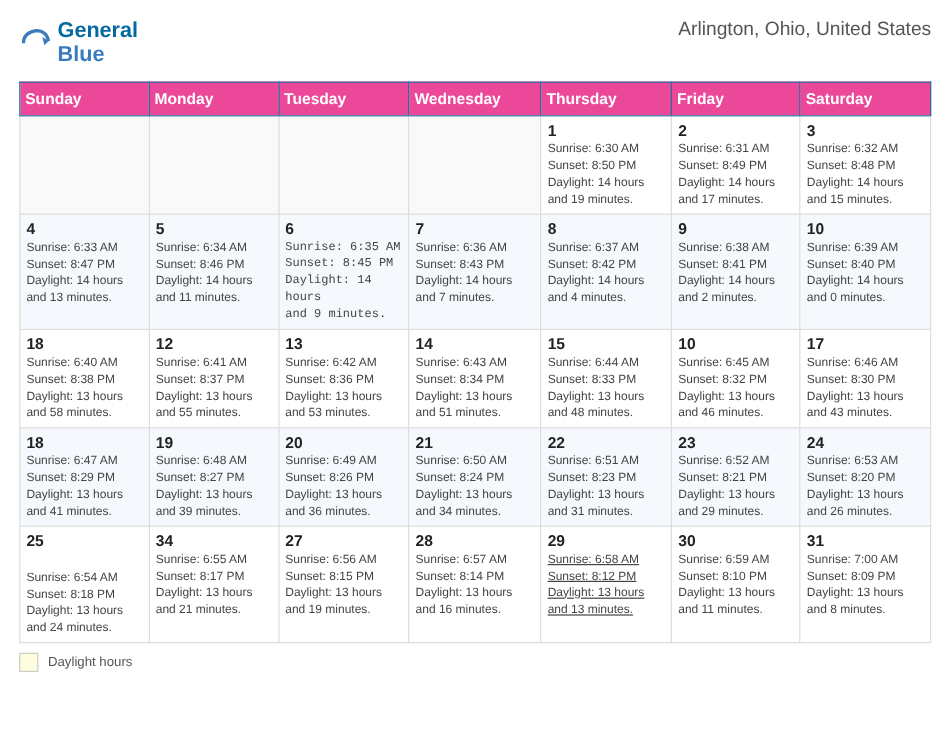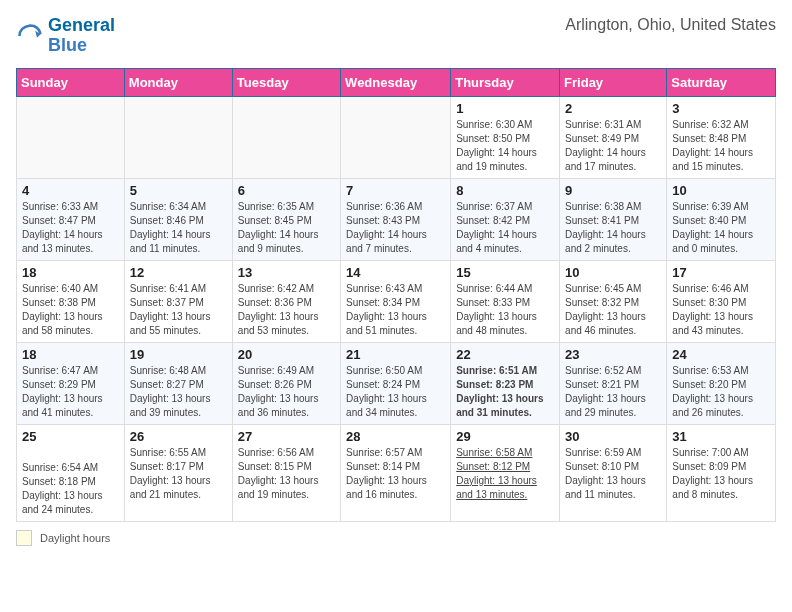--- a/index.html
+++ b/index.html
@@ -179,21 +179,21 @@
         </td>
         <td>
           <div class="day-number">5</div>
           <div class="day-info" style="white-space: pre-line;">Sunrise: 6:34 AM
 Sunset: 8:46 PM
 Daylight: 14 hours
 and 11 minutes.</div>
         </td>
         <td>
           <div class="day-number">6</div>
-          <div class="day-info" style="white-space: pre-line;">Sunrise: 6:35 AM
+          <div class="day-info" style="white-space: pre-line; font-family: Liberation Mono, monospace;">Sunrise: 6:35 AM
 Sunset: 8:45 PM
 Daylight: 14 hours
 and 9 minutes.</div>
         </td>
         <td>
           <div class="day-number">7</div>
           <div class="day-info" style="white-space: pre-line;">Sunrise: 6:36 AM
 Sunset: 8:43 PM
 Daylight: 14 hours
 and 7 minutes.</div>
@@ -295,21 +295,21 @@
         </td>
         <td>
           <div class="day-number">21</div>
           <div class="day-info" style="white-space: pre-line;">Sunrise: 6:50 AM
 Sunset: 8:24 PM
 Daylight: 13 hours
 and 34 minutes.</div>
         </td>
         <td>
           <div class="day-number">22</div>
-          <div class="day-info" style="white-space: pre-line; font-weight: bold;">Sunrise: 6:51 AM
+          <div class="day-info" style="white-space: pre-line;">Sunrise: 6:51 AM
 Sunset: 8:23 PM
 Daylight: 13 hours
 and 31 minutes.</div>
         </td>
         <td>
           <div class="day-number">23</div>
           <div class="day-info" style="white-space: pre-line;">Sunrise: 6:52 AM
 Sunset: 8:21 PM
 Daylight: 13 hours
 and 29 minutes.</div>
@@ -324,21 +324,21 @@
       </tr>
       <tr>
         <td>
           <div class="day-number">25</div>
           <div class="day-info" style="white-space: pre-line; margin-top: 17px;">Sunrise: 6:54 AM
 Sunset: 8:18 PM
 Daylight: 13 hours
 and 24 minutes.</div>
         </td>
         <td>
-          <div class="day-number">26</div>
+          <div class="day-number">34</div>
           <div class="day-info" style="white-space: pre-line;">Sunrise: 6:55 AM
 Sunset: 8:17 PM
 Daylight: 13 hours
 and 21 minutes.</div>
         </td>
         <td>
           <div class="day-number">27</div>
           <div class="day-info" style="white-space: pre-line;">Sunrise: 6:56 AM
 Sunset: 8:15 PM
 Daylight: 13 hours

